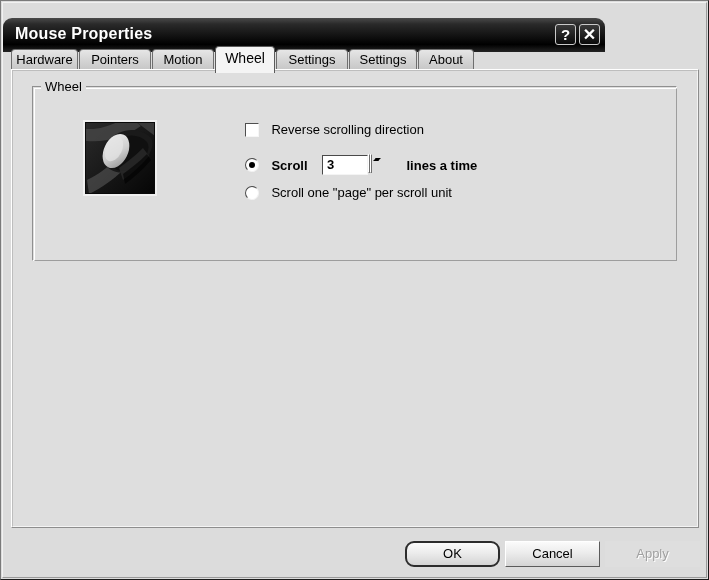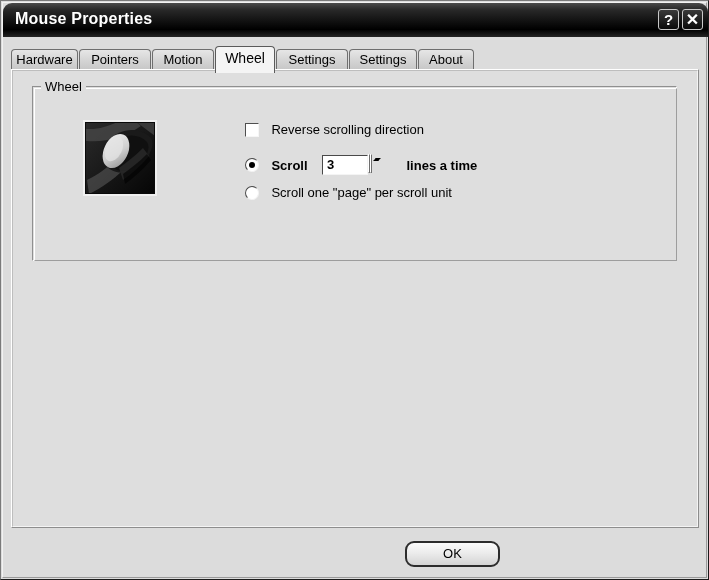--- a/index.html
+++ b/index.html
@@ -34,22 +34,22 @@
     border: 1px solid #f2f2f2;
     border-right-color: #9a9a9a;
     border-bottom-color: #9a9a9a;
     box-sizing: border-box;
     pointer-events: none;
   }
 
   
   .titlebar {
     position: absolute;
-    left: 2px; top: 2px;
-    width: 705px;
+    left: 2px; top: 17px;
+    width: 602px;
     height: 34px;
     background: linear-gradient(to bottom, #4a4a4a 0%, #2a2a2a 18%, #101010 55%, #000000 78%, #242424 100%);
     border-top-left-radius: 9px;
     border-top-right-radius: 9px;
     box-sizing: border-box;
   }
   .titlebar-text {
     position: absolute;
     left: 12px;
     top: 7px;
@@ -395,13 +395,15 @@
 
       <div class="ctrl-row" style="left:212px; top:96px;">
         <span class="radio"></span>
         <span class="ctrl-label">Scroll one "page" per scroll unit</span>
       </div>
 
     </div>
   </div>
 
   <div class="btn default" style="left:404px; top:540px; width:95px;border-radius:9px;">OK</div>
+  <div class="btn" style="left:504px; top:540px; width:95px;">Cancel</div>
+  <div class="btn disabled" style="left:604px; top:540px; width:95px;">Apply</div>
 </div>
 
 </body></html>

